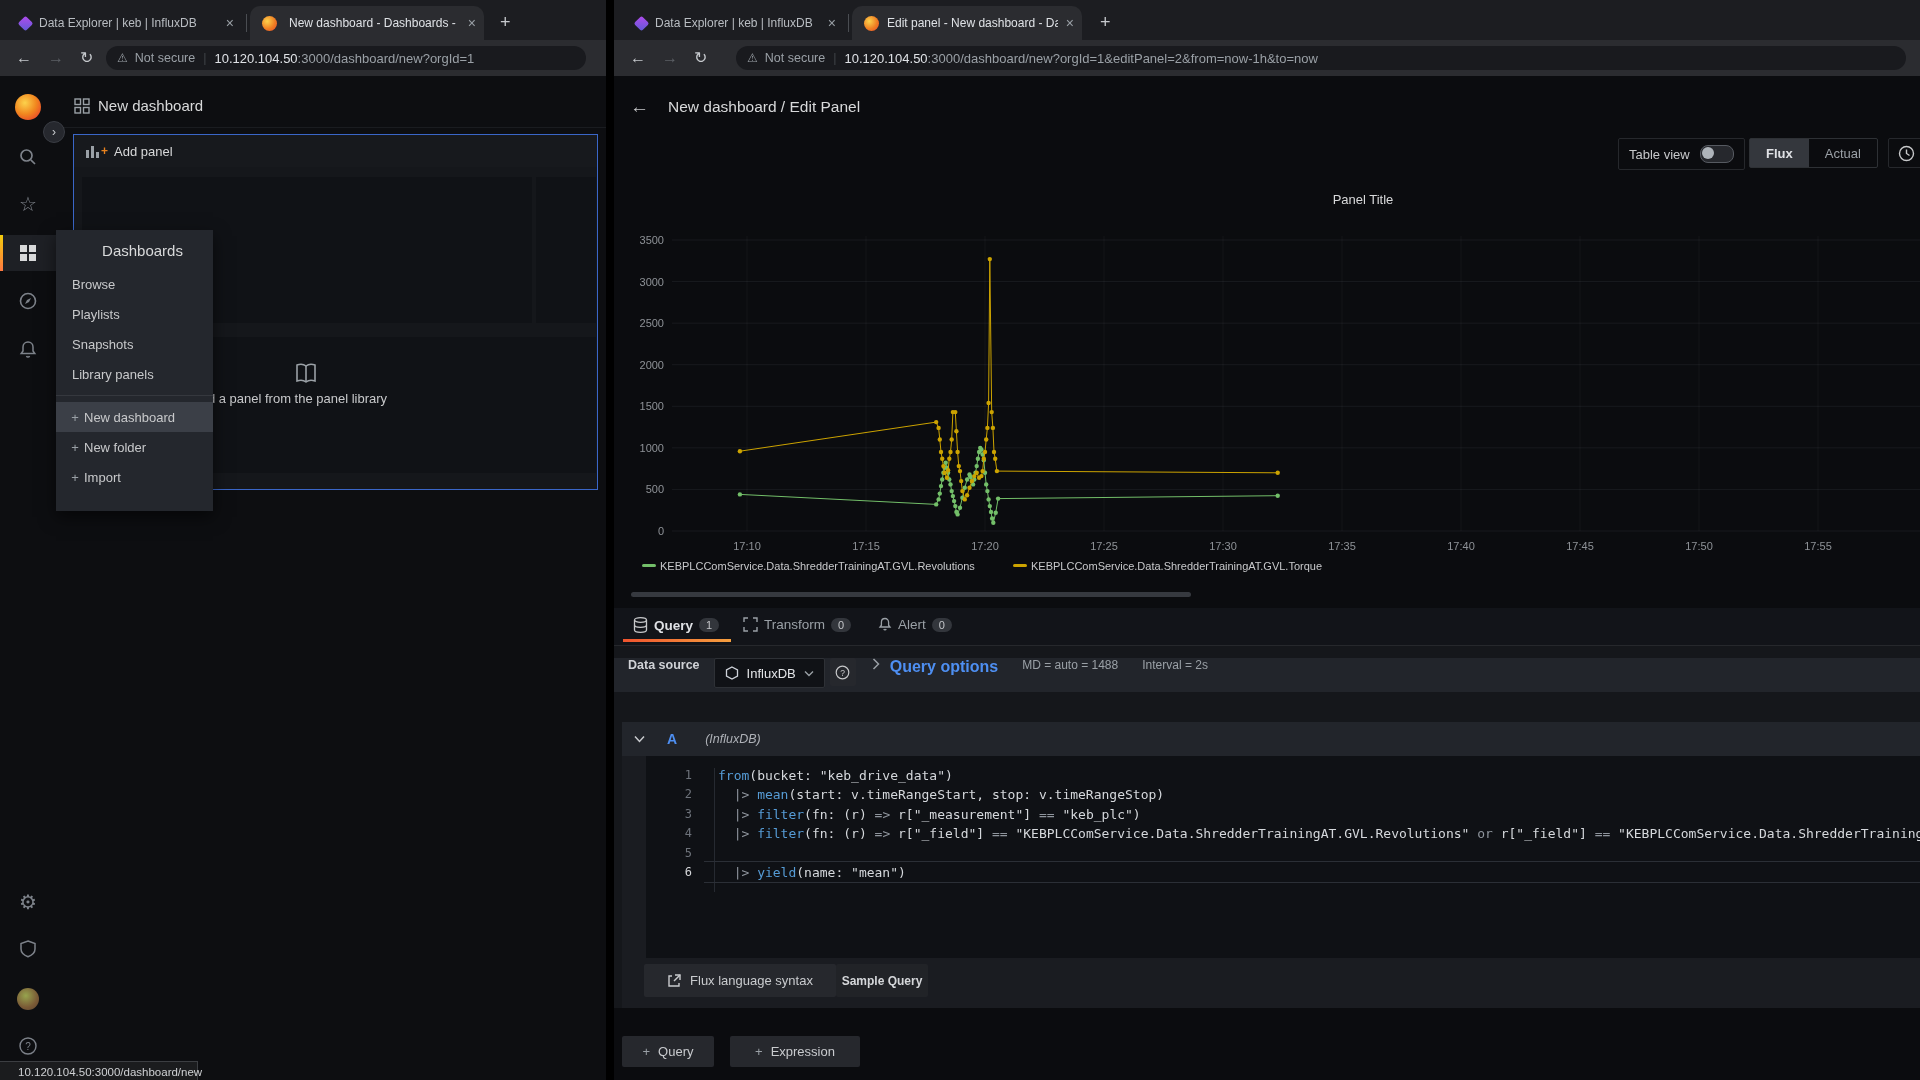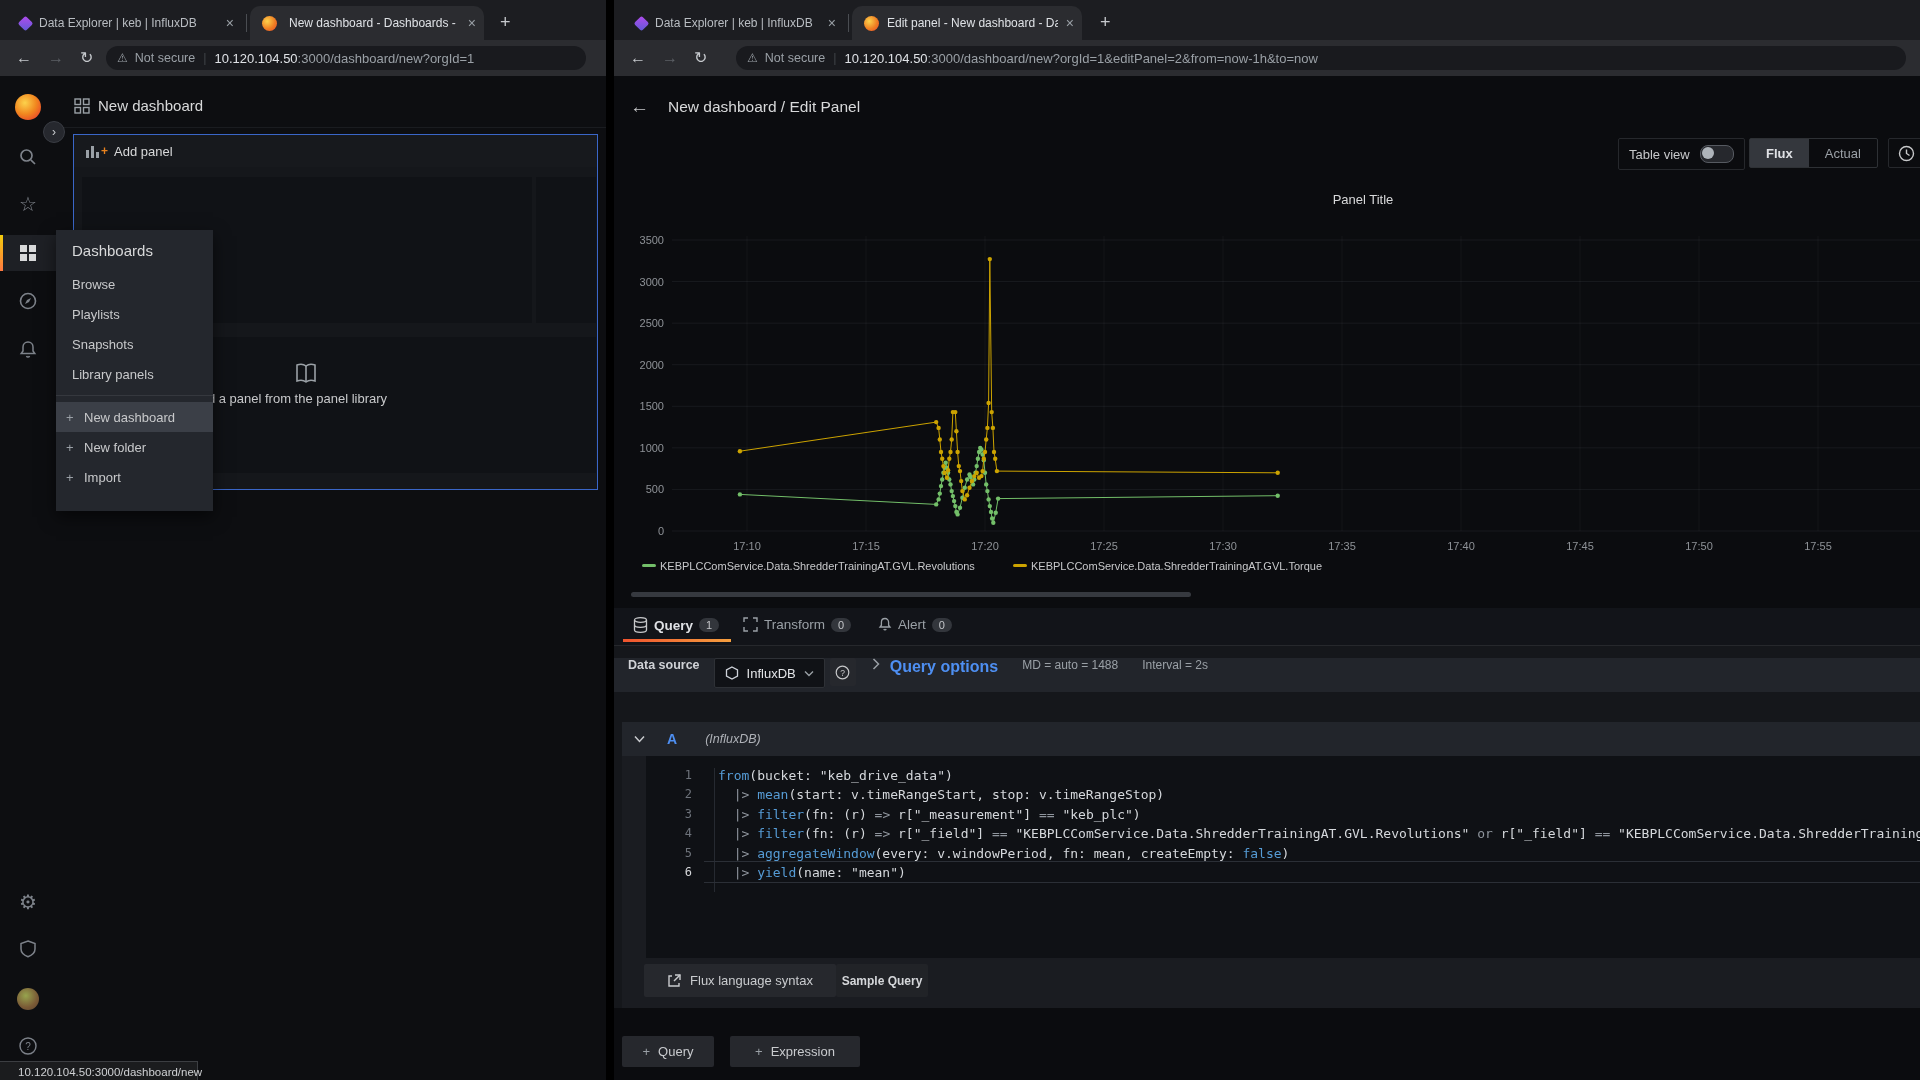--- a/index.html
+++ b/index.html
@@ -29,21 +29,21 @@
   .sb-ic{color:#7d828a;display:flex;align-items:center;justify-content:center;}
   .active-bar{background:linear-gradient(180deg,#f2cc0c,#ff7941);}
   .chev-btn{width:20px;height:20px;border-radius:50%;background:#26282e;border:1px solid #3a3d44;color:#c9cccf;font-size:12px;display:flex;align-items:center;justify-content:center;}
   .gtitle{color:#d8d9da;font-size:15px;}
   .widget{border:1px solid #3a66c8;background:#15171b;}
   .widget-h{background:#17191d;display:flex;align-items:center;}
   .zone{background:#101216;}
   .npcard{background:#212429;display:flex;flex-direction:column;align-items:center;justify-content:center;color:#d8d9da;font-size:13px;}
   .zc-text{color:#c8c9cb;font-size:13px;white-space:nowrap;}
   
-  .gmenu{background:#24272d;box-shadow:0 6px 16px rgba(0,0,0,.55);z-index:40;}
+  .gmenu{background:#24272d;box-shadow:0 6px 16px rgba(0,0,0,.55);z-index:40;text-align:center;}
   .gmenu-h{color:#d8d9da;font-size:15px;padding:12px 0 10px 16px;}
   .gmenu-i{height:30px;display:flex;align-items:center;padding-left:16px;color:#c8c9cb;font-size:13px;}
   .gmenu-i.hl{background:#3b3f47;}
   .gmenu-plus{color:#9aa0a6;width:18px;font-size:13px;}
   .gmenu-div{height:1px;background:#35383e;margin:6px 0;}
   .statusbar{background:#1b1c1e;border-top:1px solid #3c3e42;border-right:1px solid #3c3e42;color:#cfd1d4;font-size:11.5px;display:flex;align-items:center;z-index:60;}
   
   .rtitle{color:#d8d9da;font-size:15.5px;}
   .ctl-box{border:1px solid #26282c;border-radius:2px;display:flex;align-items:center;color:#c7c8ca;font-size:13px;}
   .toggle{width:32px;height:16px;border-radius:8px;background:#26282d;border:1px solid #565a61;position:relative;}
@@ -485,21 +485,21 @@
         </svg>
       <span class="aletter" style="margin-left:22px;">A</span>
       <span class="adsname" style="margin-left:28px;">(InfluxDB)</span>
     </div>
     <div class="abs monaco" style="left:24px;top:34px;width:1274px;height:202px;">
       <div id="code-lines" style="padding-top:10px;">
           <div class="code-line"><span class="ln">1</span><span class="ct"><span class="tok-k">from</span><span class="tok-d">(bucket: "keb_drive_data")</span></span></div>
           <div class="code-line"><span class="ln">2</span><span class="ct"><span class="tok-d">  </span><span class="tok-o">|&gt; </span><span class="tok-k">mean</span><span class="tok-d">(start: v.timeRangeStart, stop: v.timeRangeStop)</span></span></div>
           <div class="code-line"><span class="ln">3</span><span class="ct"><span class="tok-d">  </span><span class="tok-o">|&gt; </span><span class="tok-k">filter</span><span class="tok-d">(fn: (r) </span><span class="tok-o">=&gt;</span><span class="tok-d"> r["_measurement"] </span><span class="tok-o">==</span><span class="tok-d"> "keb_plc")</span></span></div>
           <div class="code-line"><span class="ln">4</span><span class="ct"><span class="tok-d">  </span><span class="tok-o">|&gt; </span><span class="tok-k">filter</span><span class="tok-d">(fn: (r) </span><span class="tok-o">=&gt;</span><span class="tok-d"> r["_field"] </span><span class="tok-o">==</span><span class="tok-d"> "KEBPLCComService.Data.ShredderTrainingAT.GVL.Revolutions" </span><span class="tok-o">or</span><span class="tok-d"> r["_field"] </span><span class="tok-o">==</span><span class="tok-d"> "KEBPLCComService.Data.ShredderTrainingAT.GVL.Torque")</span></span></div>
-          <div class="code-line"><span class="ln">5</span><span class="ct"><span class="tok-d">  </span><span class="tok-o">|&gt; </span><span class="tok-k">aggregateWindow</span><span class="tok-d">(every: v.windowPeriod, fn: mean, createEmpty: </span><span class="tok-k">false</span><span class="tok-d">)</span></span></div>
+          <div class="code-line"><span class="ln">5</span></div>
           <div class="code-line"><span class="ln cur">6</span><span class="ct"><span class="tok-d">  </span><span class="tok-o">|&gt; </span><span class="tok-k">yield</span><span class="tok-d">(name: "mean")</span></span></div>
         </div>
       <div class="abs indent-guide" style="left:68px;top:12px;height:124px;"></div>
       <div class="abs curline" style="left:58px;top:105px;width:1216px;height:20px;"></div>
     </div>
     <div class="abs gbtn" style="left:22px;top:242px;width:192px;height:33px;">
       <svg style="margin-right:9px;" width="14" height="14" viewBox="0 0 14 14">
           <path d="M5 2H2v10h10V9" fill="none" stroke="#c9cbce" stroke-width="1.4"></path>
           <path d="M8 1h5v5" fill="none" stroke="#c9cbce" stroke-width="1.4"></path>
           <line x1="13" y1="1" x2="7" y2="7" stroke="#c9cbce" stroke-width="1.4"></line>

